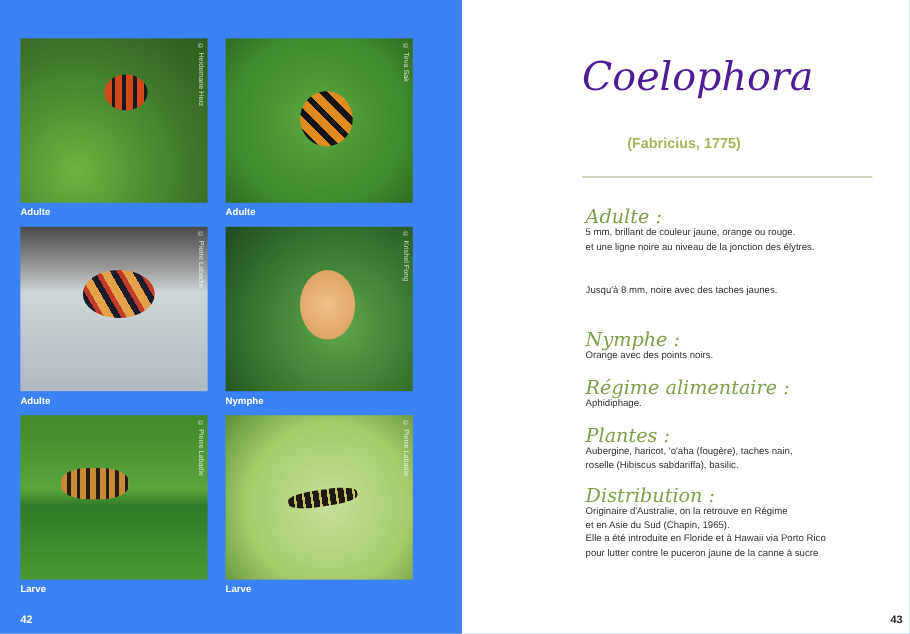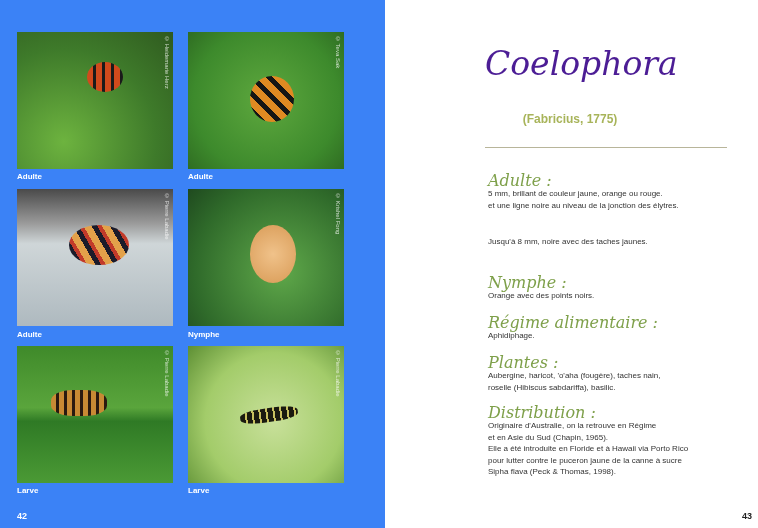--- a/index.html
+++ b/index.html
@@ -88,17 +88,16 @@
     <h3>Plantes :</h3>
     <p>Aubergine, haricot, 'o'aha (fougère), taches nain,</p>
     <p>roselle (Hibiscus sabdariffa), basilic.</p>
   </div>
   <div class="sec" style="top:406px;">
     <h3>Distribution :</h3>
     <p>Originaire d'Australie, on la retrouve en Régime</p>
     <p>et en Asie du Sud (Chapin, 1965).</p>
     <p>Elle a été introduite en Floride et à Hawaii via Porto Rico</p>
     <p>pour lutter contre le puceron jaune de la canne à sucre</p>
-    <p>Sipha flava (Peck &amp; Thomas, 1998).</p>
   </div>
 
   <div class="pagenum" style="left:357px;top:511px;color:#222;">43</div>
 </div>
 
 </body></html>

